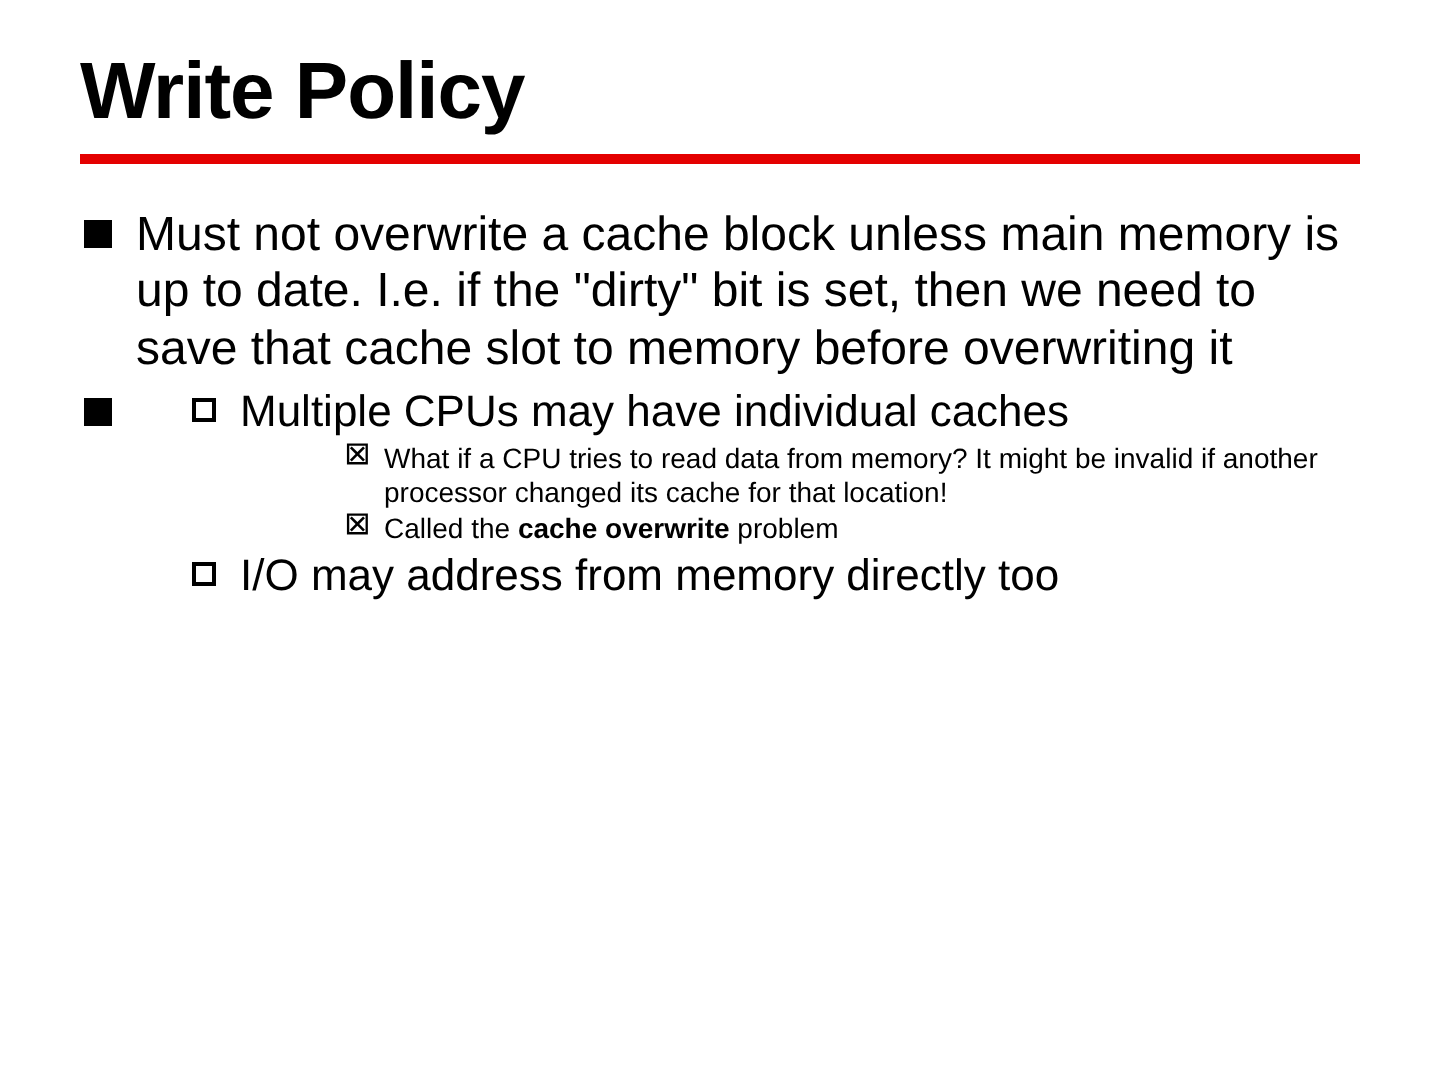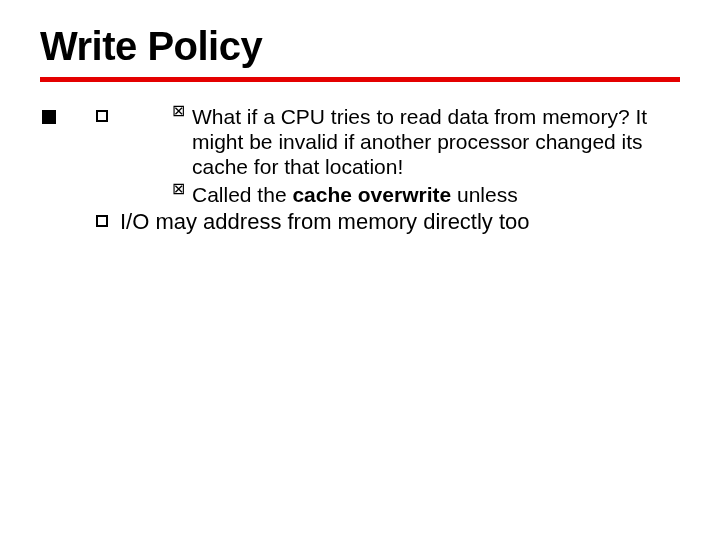--- a/index.html
+++ b/index.html
@@ -52,21 +52,21 @@
   .lvl2 > li::before {
     content: "";
     position: absolute;
     left: 28px; top: 6px;
     width: 12px; height: 12px;
     border: 2px solid #000;
     box-sizing: border-box;
     background: transparent;
   }
 
-  .lvl3 { font-size: 21px; margin-top: 2px; }
+  .lvl3 { font-size: 14px; margin-top: 2px; }
   .lvl3 > li { padding-left: 72px; position: relative; margin-bottom: 2px; line-height: 1.2; }
   .lvl3 > li::before {
     content: "⊠";
     position: absolute;
     left: 52px; top: -1px;
     font-size: 16px;
     line-height: 1;
     font-family: Arial, sans-serif;
   }
   b { font-weight: 700; }
@@ -74,28 +74,32 @@
 </head>
 <body>
 
 <div class="slide">
   <h1 class="title">Write Policy</h1>
   <div class="rule"></div>
 
   <div class="body">
     <ul class="lvl1">
       <li>
+        <span>Must not overwrite a cache block unless main memory is up to date.  I.e. if the "dirty" bit is set, then we need to save that cache slot to memory before overwriting it</span>
+      </li>
+      <li>
         <ul class="lvl2">
           <li>
+            <span>Multiple CPUs may have individual caches</span>
             <ul class="lvl3">
               <li>
                 <span>What if a CPU tries to read data from memory?  It might be invalid if another processor changed its cache for that location!</span>
               </li>
               <li>
-                <span>Called the </span><b>cache overwrite</b><span> unless</span>
+                <span>Called the </span><b>cache overwrite</b><span> problem</span>
               </li>
             </ul>
           </li>
           <li>
             <span>I/O may address from memory directly too</span>
           </li>
         </ul>
       </li>
     </ul>
   </div>

